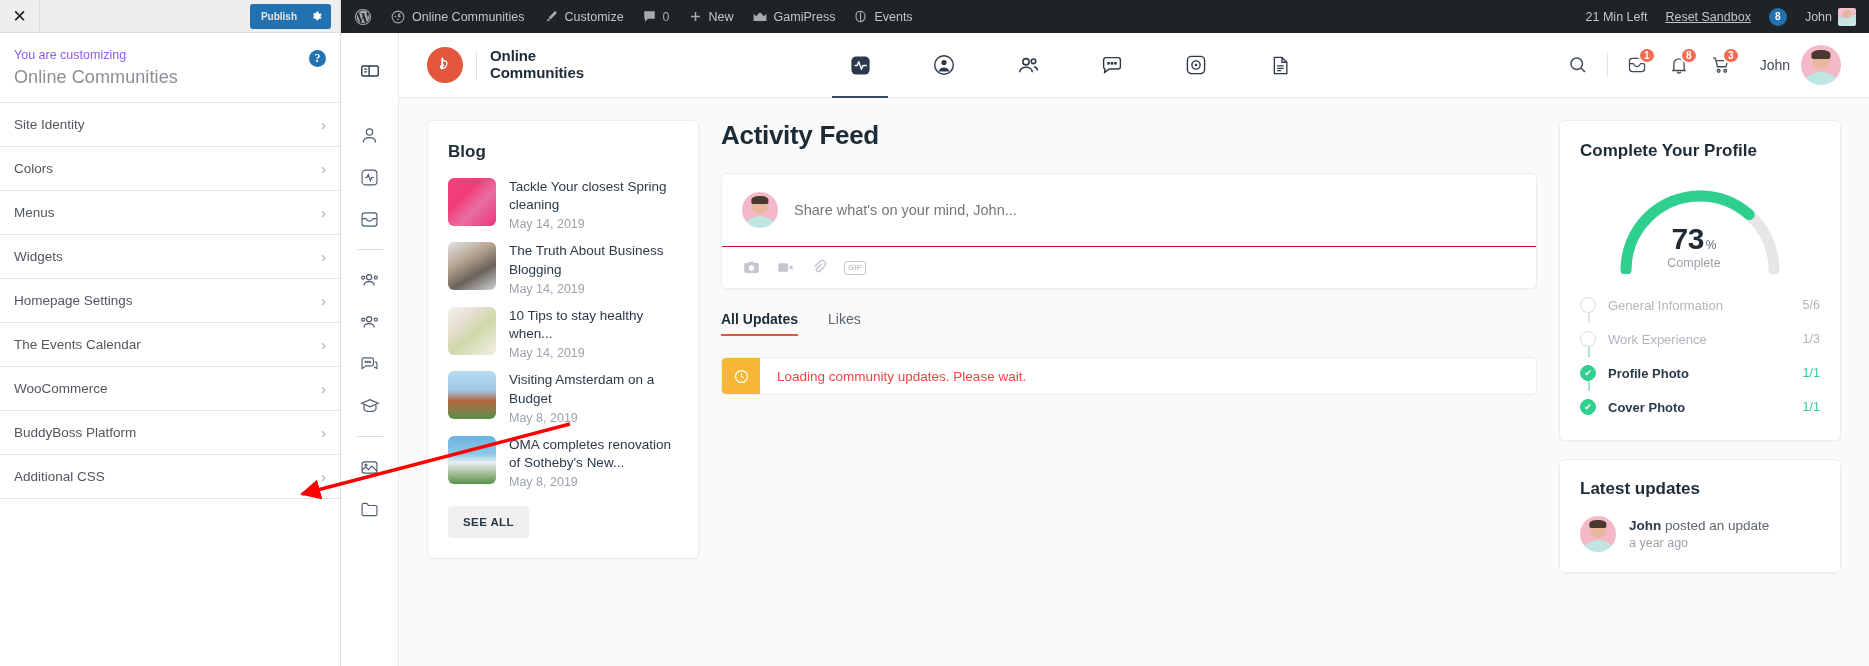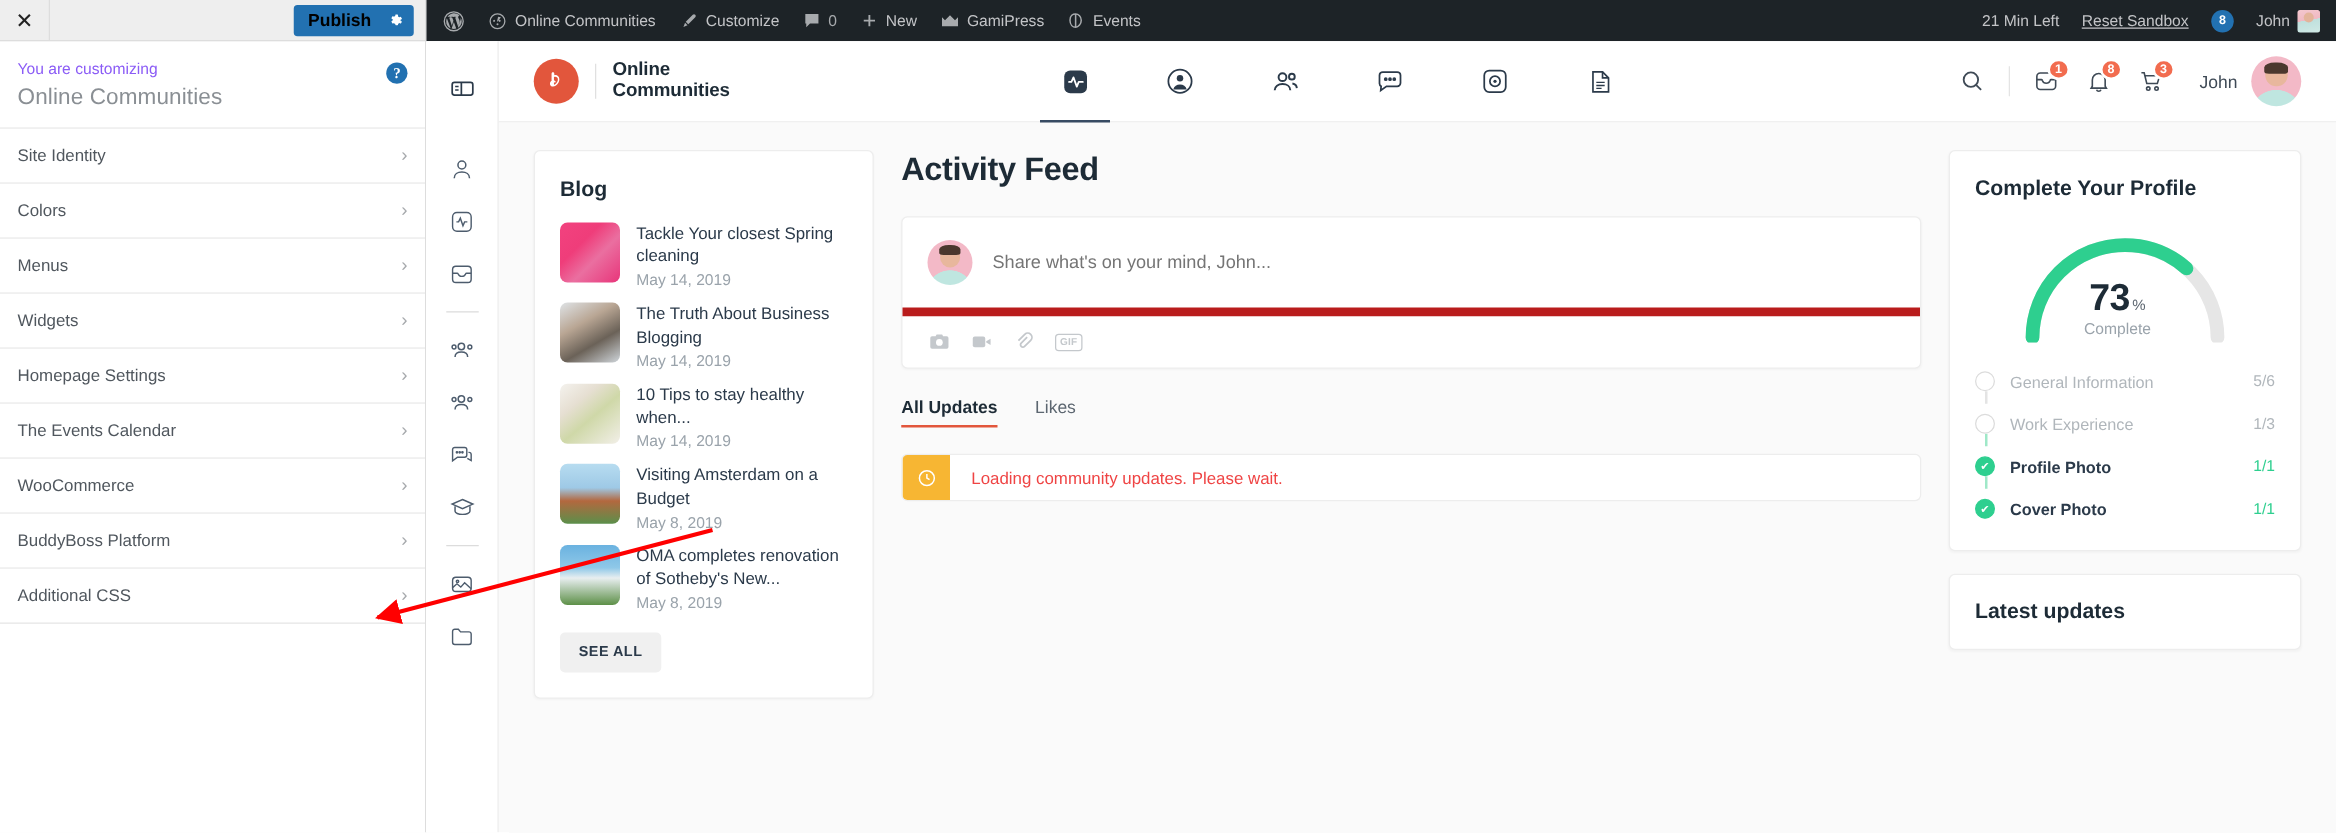--- a/index.html
+++ b/index.html
@@ -21,23 +21,23 @@
     display: flex; align-items: stretch; flex: 0 0 33px;
   }
   .cz-close {
     width: 40px; display: flex; align-items: center; justify-content: center;
     border-right: 1px solid #ddd; background: #eee; cursor: pointer;
     font-size: 17px; color: #222; line-height: 1;
   }
   .cz-topbar-spacer { flex: 1; }
   .cz-publish-wrap { display: flex; align-items: center; padding-right: 9px; }
   .cz-publish {
-    background: #2271b1; color: #000000; border: none; height: 25px;
+    background: #2271b1; color: #e5e5e5; border: none; height: 25px;
     display: flex; align-items: center; border-radius: 3px;
-    font-size: 14px; font-weight: 600; cursor: pointer; overflow: hidden;
+    font-size: 10px; font-weight: 600; cursor: pointer; overflow: hidden;
   }
   .cz-publish-label { padding: 0 11px; }
   .cz-publish-gear {
     padding: 0 8px 0 2px; display: flex; align-items: center; font-size: 13px;
   }
   .cz-header { padding: 13px 17px 14px 14px; position: relative; }
   .cz-sub { font-size: 12.5px; color: #8b5cf6; line-height: 1.5; }
   .cz-title { font-size: 18px; color: #8a8f94; font-weight: 400; margin-top: 2px; letter-spacing: .1px;}
   .cz-help {
     position: absolute; right: 14px; top: 17px; width: 17px; height: 17px;
@@ -194,21 +194,21 @@
 
   
   .feed-title { font-size: 26px; font-weight: 700; color: #1d2b36; letter-spacing: -.3px; }
   .composer { margin-top: 22px; }
   .composer-top { display: flex; align-items: center; gap: 16px; padding: 18px 20px; }
   .composer-input {
     flex: 1; border: none; outline: none; font-size: 14.5px; color: #9aa3ab;
     background: transparent; font-family: "Liberation Sans", sans-serif;
   }
   .composer-bar {
-    border-top: 7px solid #b91c1c; display: flex; align-items: center; gap: 15px;
+    border-top: 1px solid #b91c1c; display: flex; align-items: center; gap: 15px;
     padding: 11px 20px;
   }
   .comp-ico { color: #c4c8cc; cursor: pointer; display: flex; align-items: center; }
   .gif-ico {
     border: 1.6px solid #c4c8cc; border-radius: 3px; font-size: 8px; font-weight: 700;
     padding: 2px 3px; color: #c4c8cc; line-height: 1; letter-spacing: .2px;
   }
 
   .feed-tabs { display: flex; align-items: center; margin-top: 22px; }
   .tab {
@@ -730,20 +730,27 @@
                       <span class="check">✔</span>
                     </span>
                     <span class="step-label">Cover Photo</span>
                     <span class="step-count">1/1</span>
                   </div>
                 </div>
             </div>
 
             <div class="card updates-card">
               <div class="card-title">Latest updates</div>
+              <div class="update-row">
+                <span class="avatar av-36"></span>
+                <div>
+                  <div class="update-text"><b>John</b><span> posted an update</span></div>
+                  <div class="update-time">a year ago</div>
+                </div>
+              </div>
             </div>
           </div>
 
         </div>
       </div>
     </div>
   </div>
 
   <svg class="annot">
     <defs>

